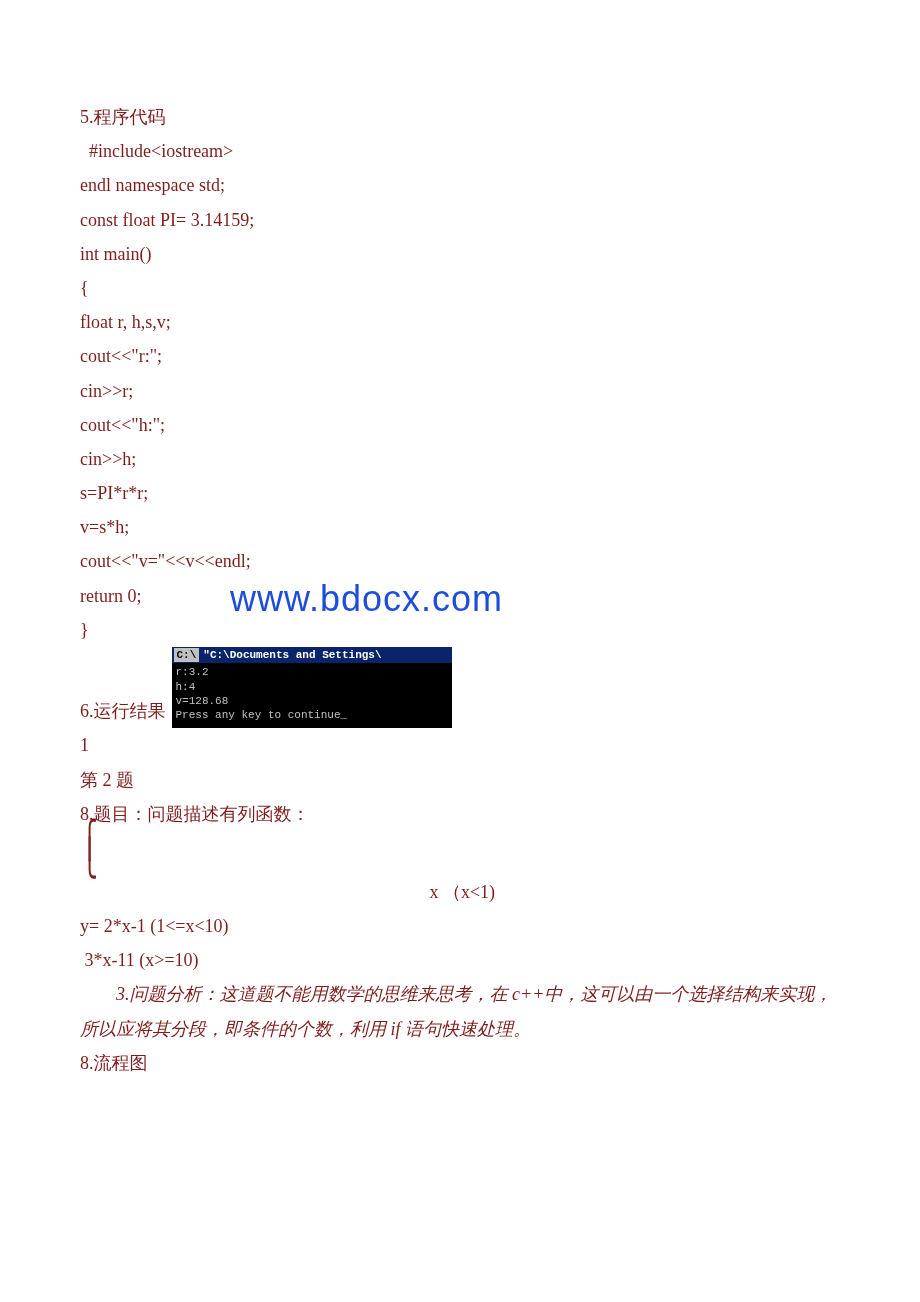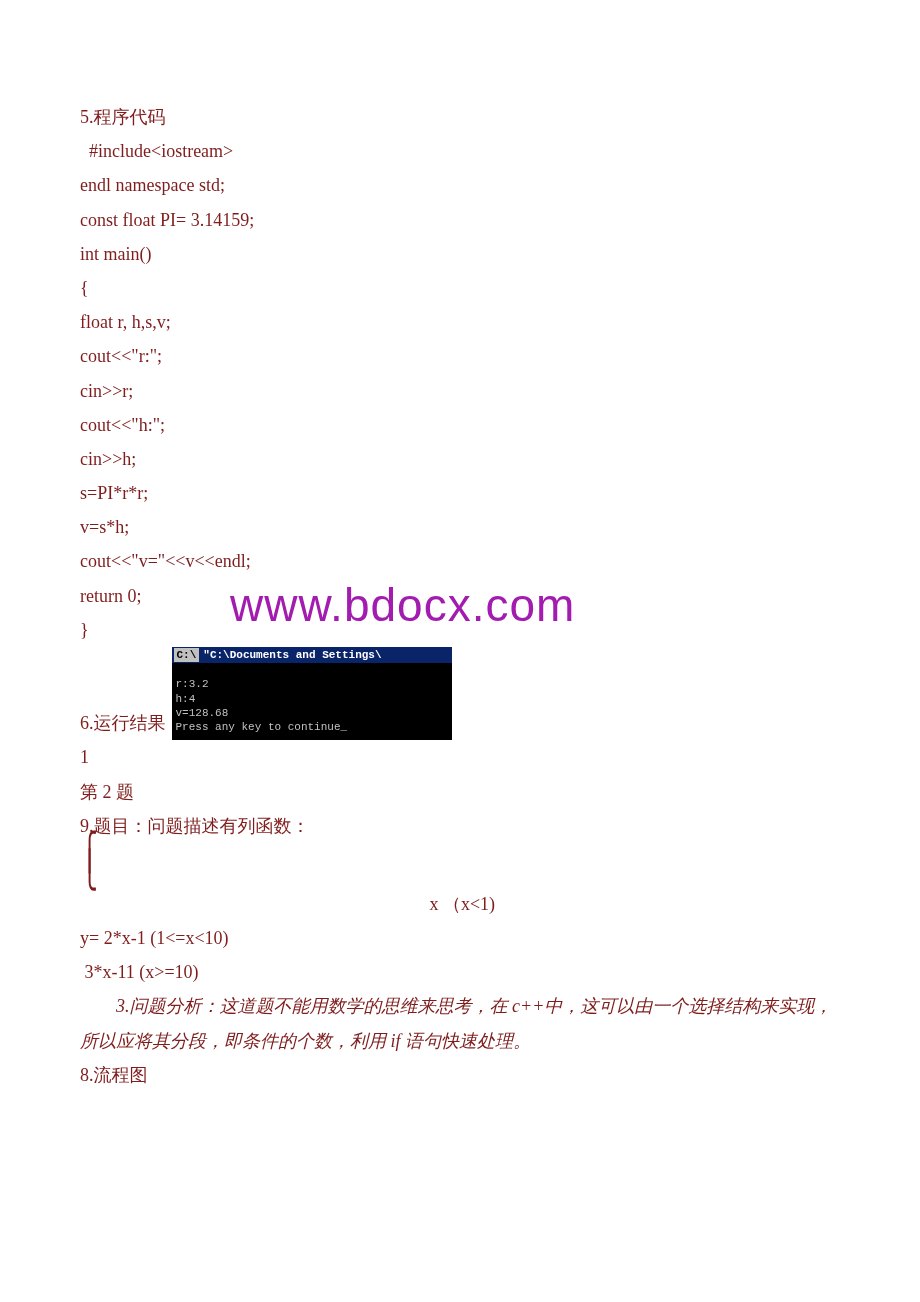--- a/index.html
+++ b/index.html
@@ -19,22 +19,22 @@
     color: #7f1d1d;
     margin: 0;
   }
   .q2-para {
     text-indent: 0;
   }
   .watermark {
     position: absolute;
     left: 230px;
     top: 578px;
-    font-size: 46px;
-    color: #a21caf;
+    font-size: 36px;
+    color: #1d4ed8;
     font-family: Arial, sans-serif;
     letter-spacing: 1px;
     pointer-events: none;
     user-select: none;
     z-index: 0;
     text-align: center;
   }
   .content {
     position: relative;
     z-index: 1;
@@ -61,21 +61,21 @@
     gap: 4px;
     font-weight: bold;
   }
   .terminal .titlebar .cx {
     background: #c0c0c0;
     color: #000;
     padding: 0 3px;
     font-weight: bold;
   }
   .terminal .body {
-    padding: 14px 4px 6px 4px;
+    padding: 2px 4px 6px 4px;
   }
   .brace {
     font-size: 36px;
     line-height: 0.5;
     font-family: serif;
     display: inline-block;
     transform: scaleX(0.6);
     margin-left: -4px;
   }
 </style>
@@ -117,21 +117,21 @@
           <div>v=128.68</div>
           <div>Press any key to continue_</div>
         </div>
       </div>
     </div>
 
     <p class="line"> 1</p>
 
     <p class="line">第 2 题</p>
 
-    <p class="line q2-para">9.题目：问题描述有列函数：</p>
+    <p class="line q2-para">8.题目：问题描述有列函数：</p>
 
     <div class="line" style="line-height:1.1;">
       <span class="brace">⎧<br>⎩</span>
     </div>
 
     <p class="line" style="white-space:pre;text-align:center;"> x （x&lt;1)</p>
     <p class="line">y= 2*x-1 (1&lt;=x&lt;10)</p>
     <p class="line" style="white-space:pre;"> 3*x-11 (x&gt;=10)</p>
 
 

